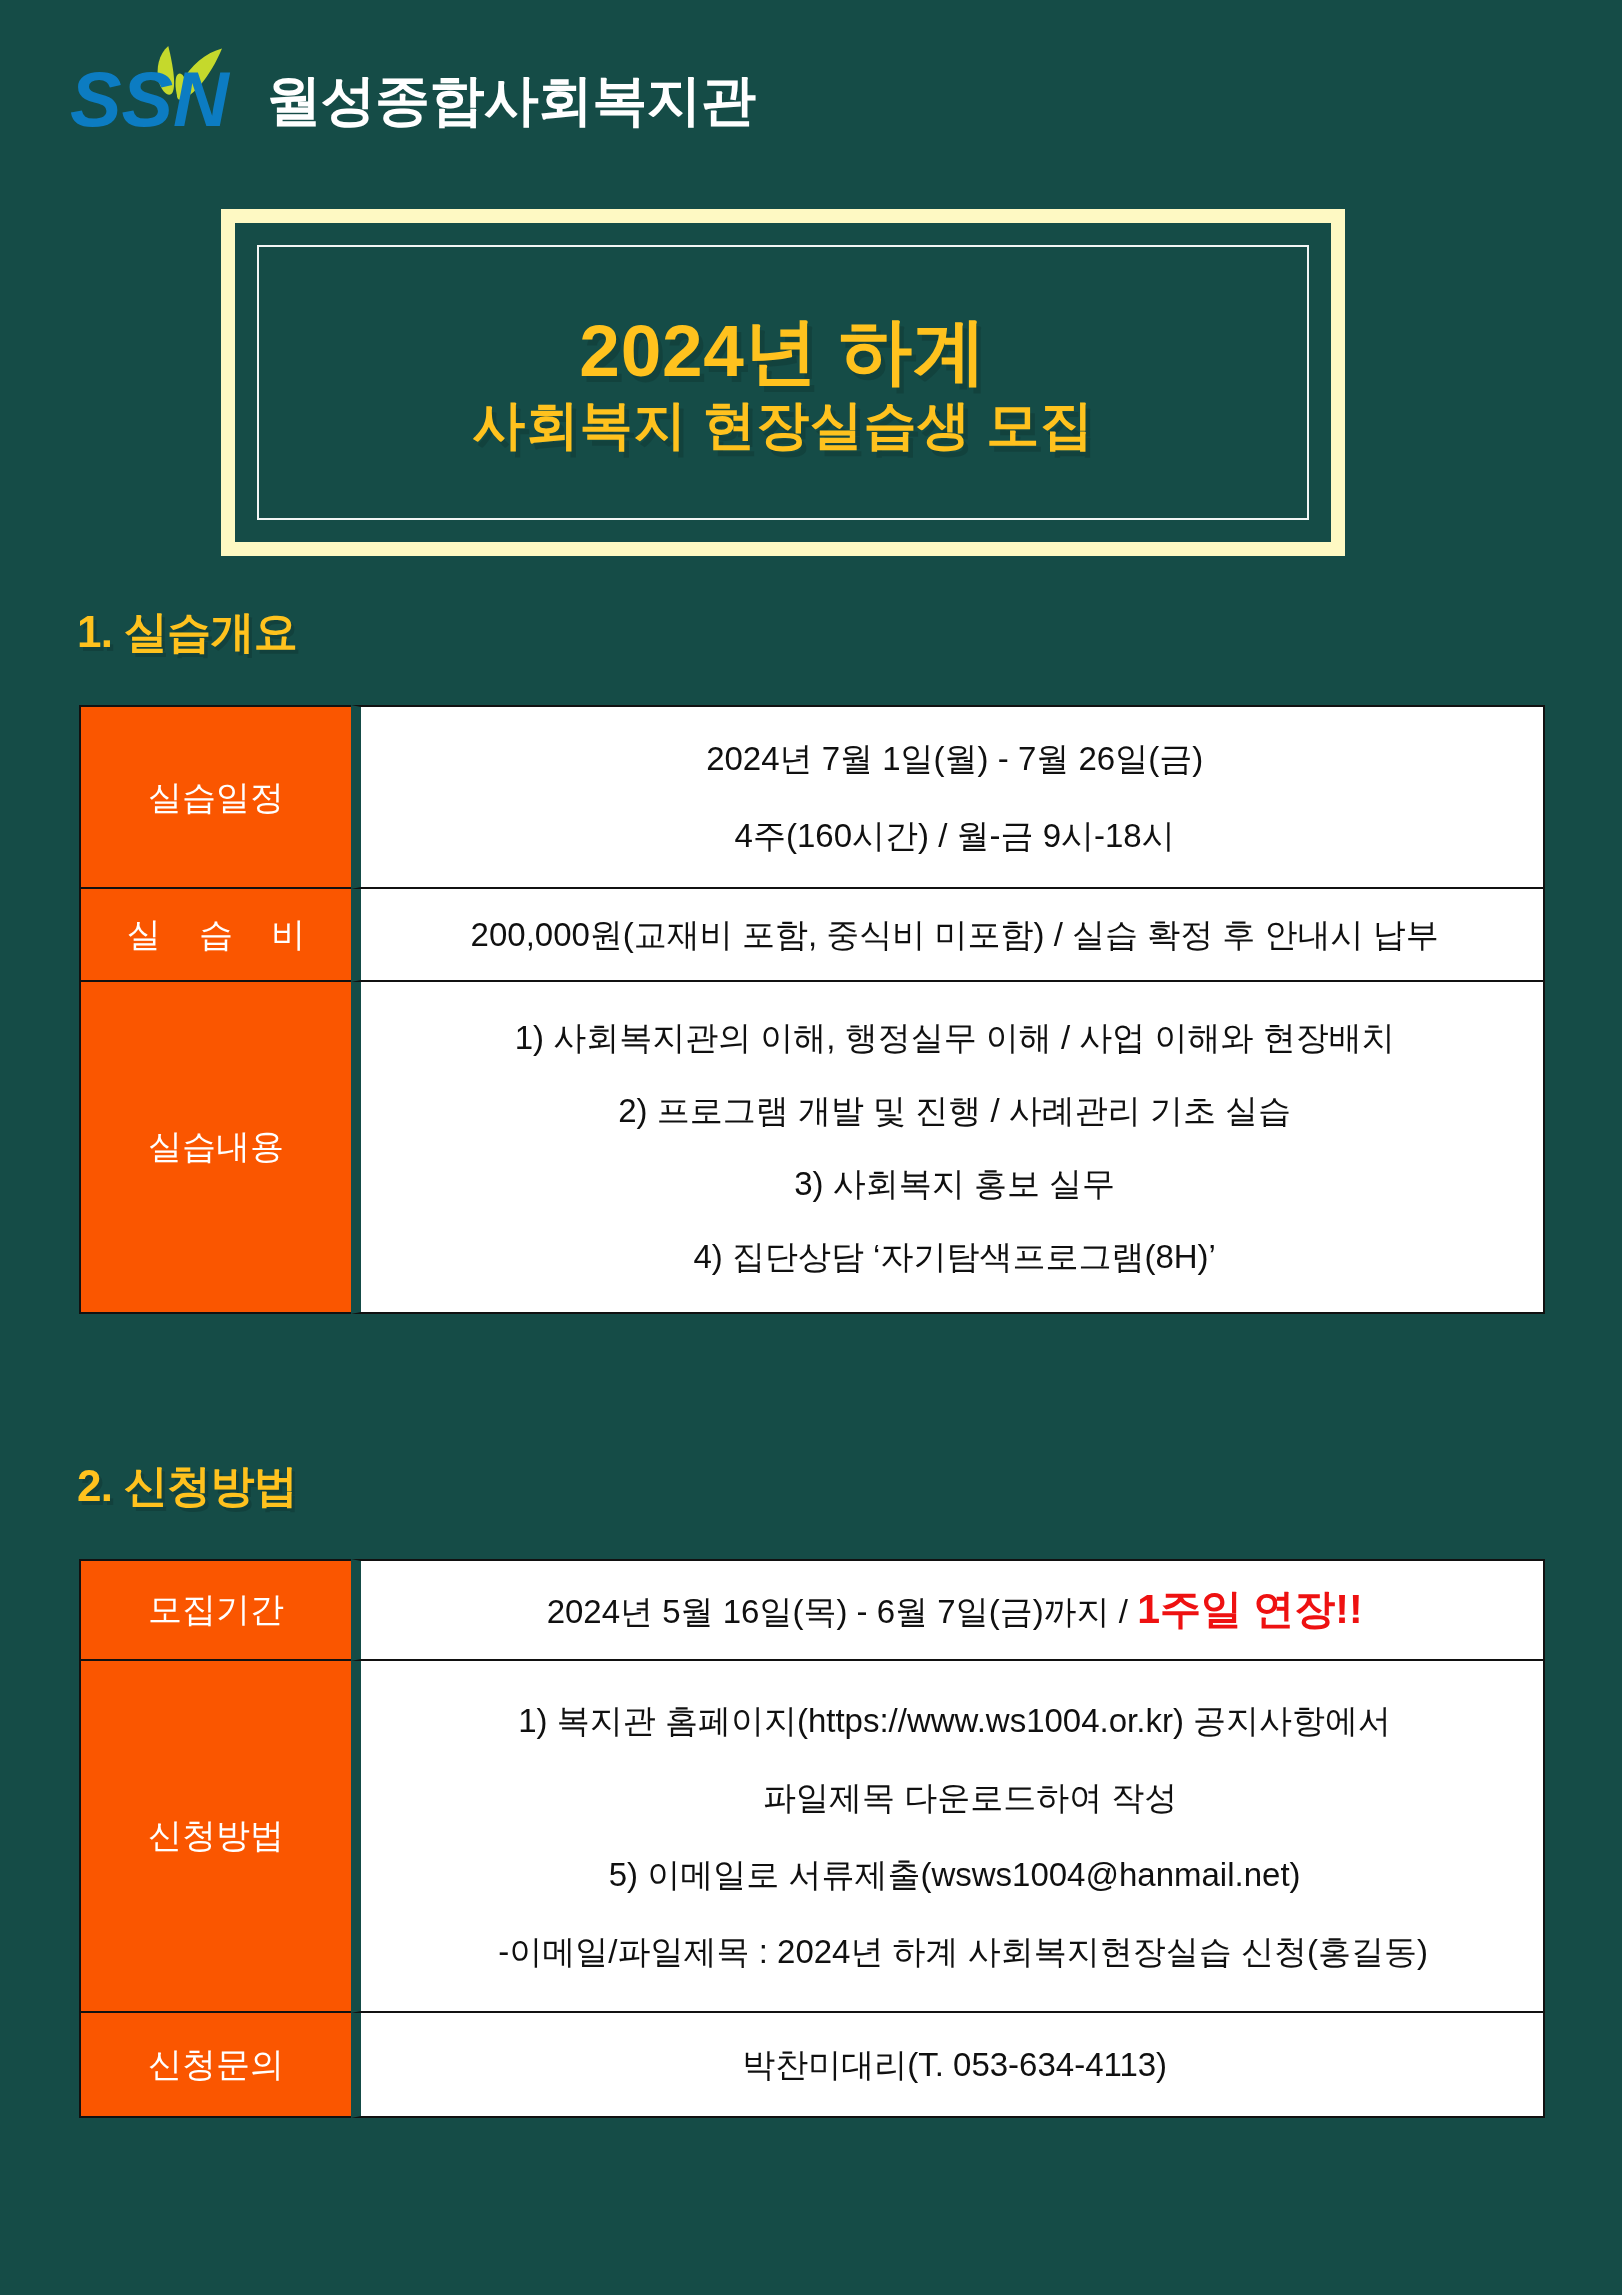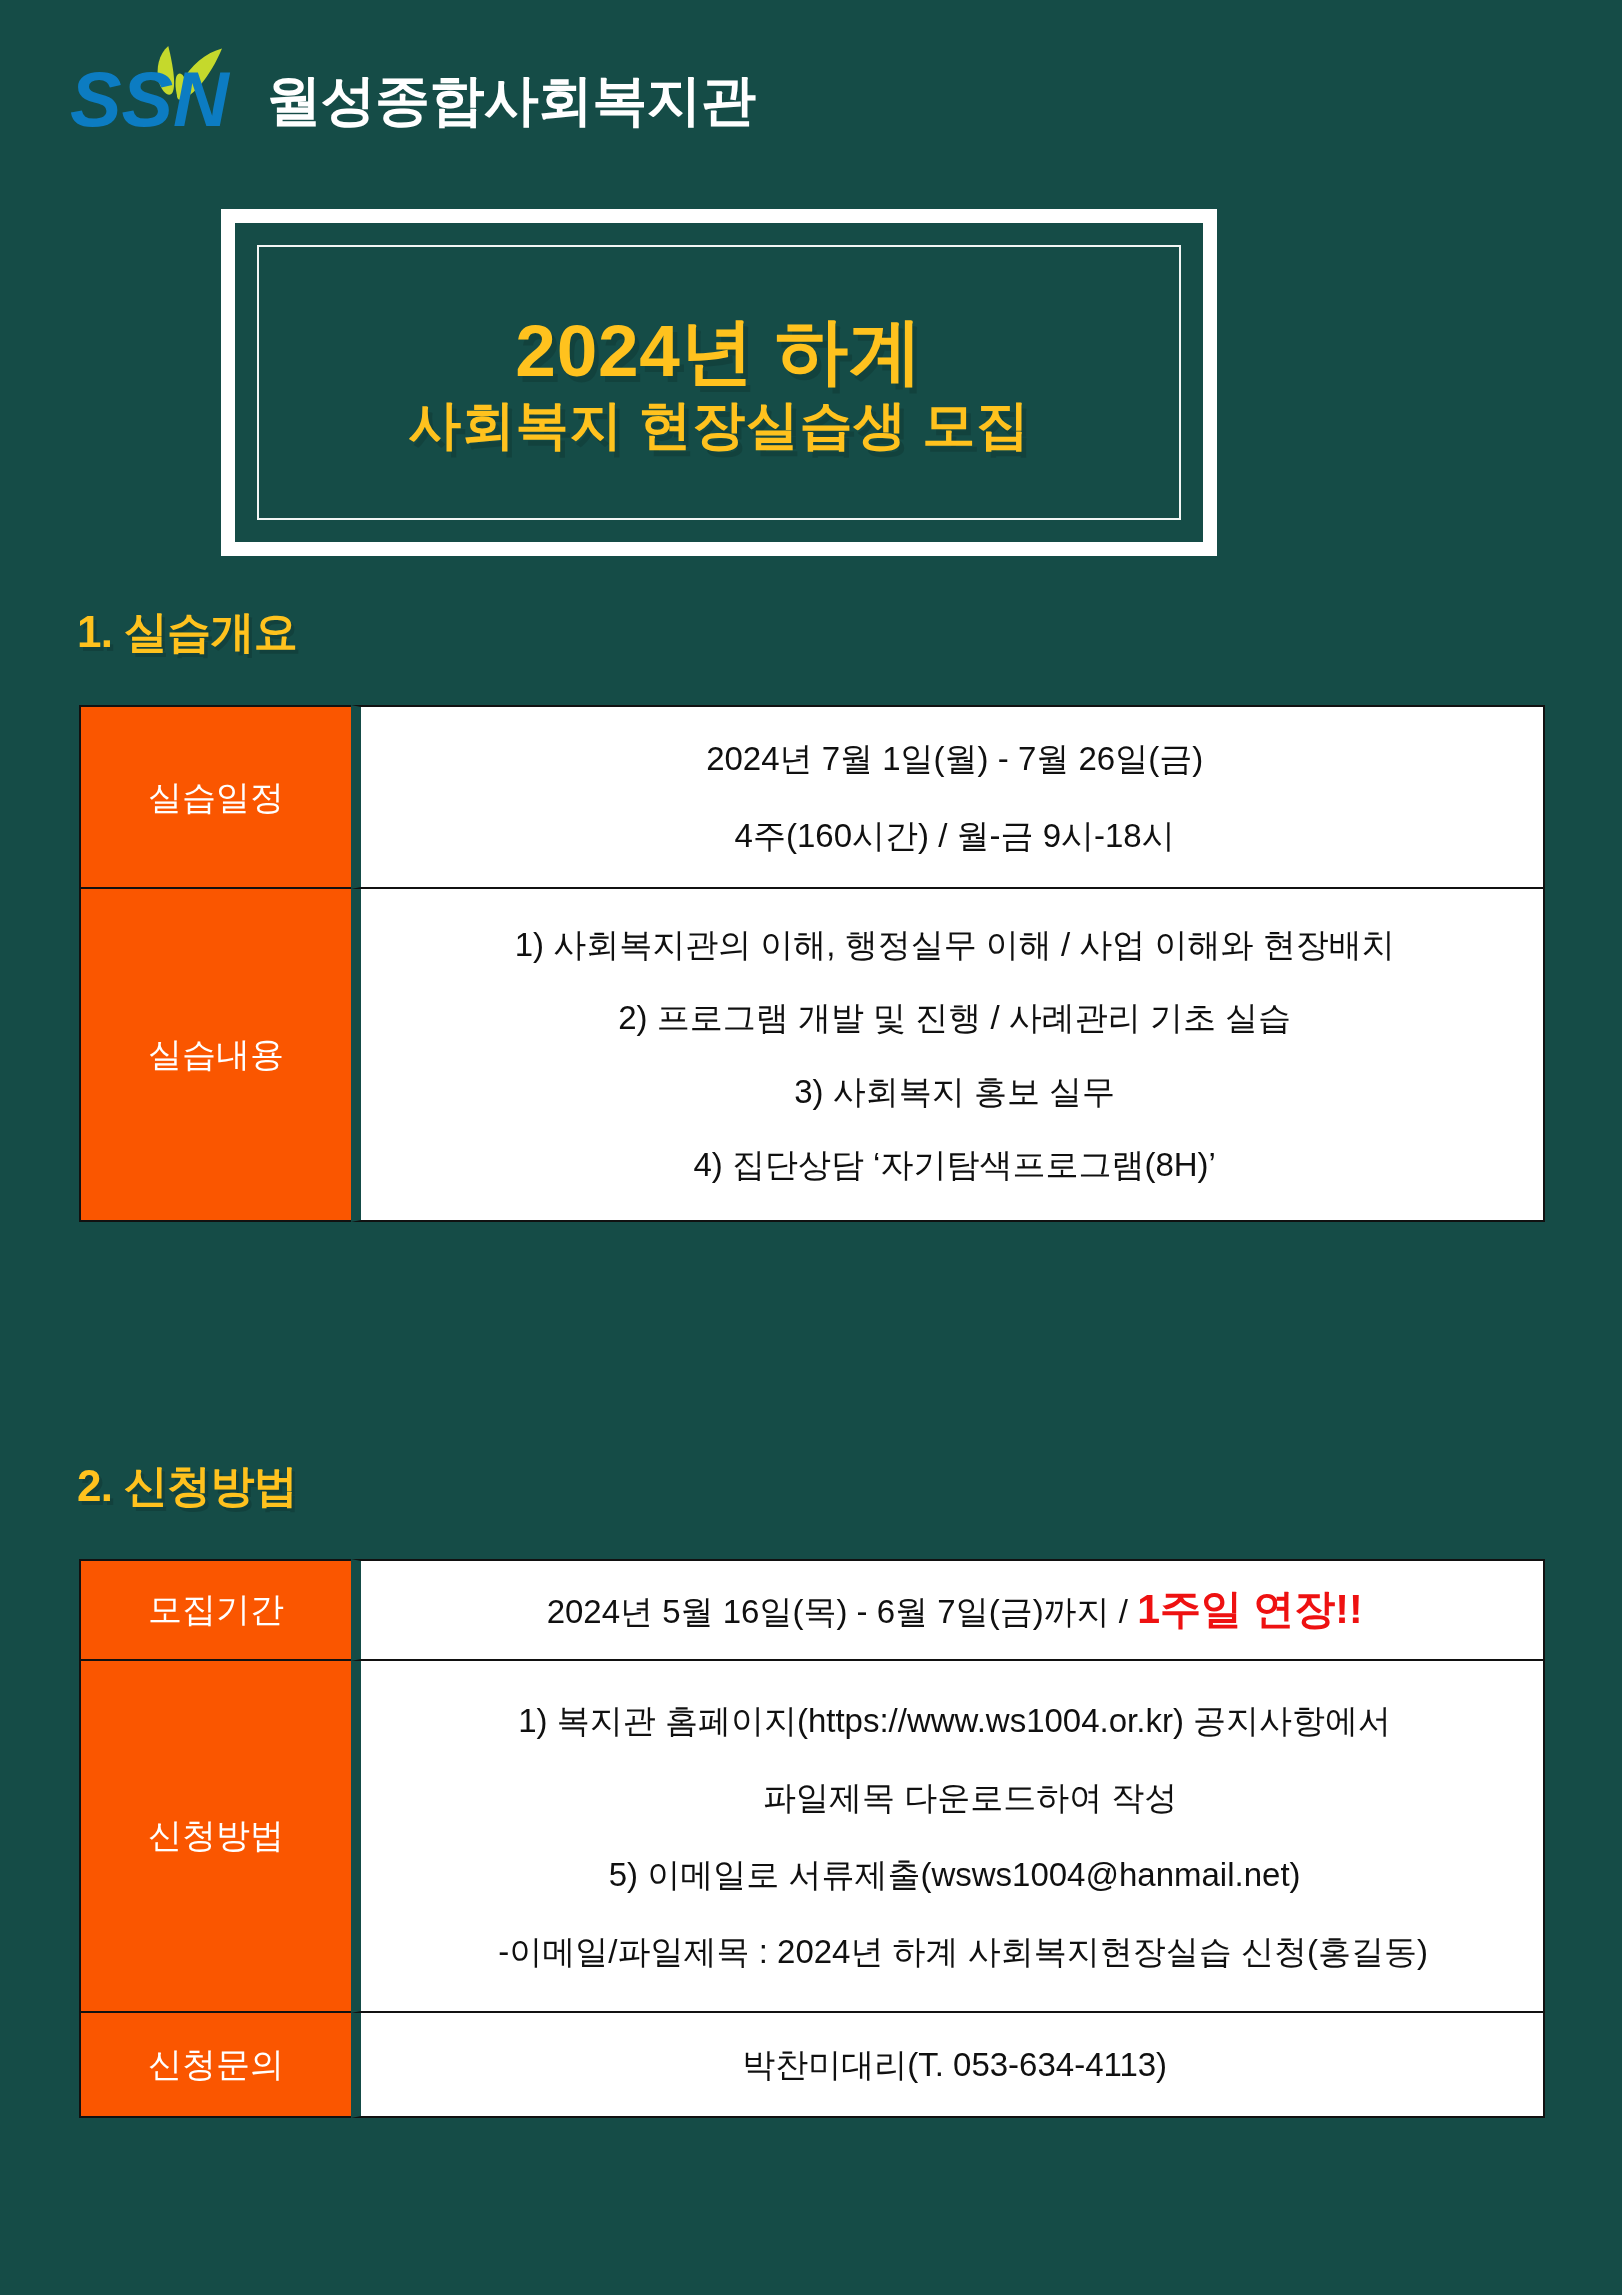--- a/index.html
+++ b/index.html
@@ -40,23 +40,23 @@
     margin-left: 6.5px;
     margin-bottom: 10.5px;
     white-space: nowrap;
   }
 
   
   .title-banner {
     position: absolute;
     left: 221px;
     top: 209px;
-    width: 996px;
+    width: 1124px;
     height: 347px;
-    background: #ffffff;
+    background: #fef9c3;
     padding: 14.4px;
     box-sizing: border-box;
   }
   .title-banner-inner {
     width: 100%;
     height: 100%;
     background: #154c47;
     box-sizing: border-box;
     padding: 21.6px;
     position: relative;
@@ -191,20 +191,26 @@
 
 <table class="info-table" id="table-overview">
   <tbody>
     <tr class="row-schedule">
       <td class="cell-label">실습일정</td>
       <td class="cell-value">
         <span class="val-line">2024년 7월 1일(월) - 7월 26일(금)</span>
         <span class="val-line">4주(160시간) / 월-금 9시-18시</span>
       </td>
     </tr>
+    <tr class="row-fee">
+      <td class="cell-label spaced">실 습 비</td>
+      <td class="cell-value">
+        <span class="val-line">200,000원(교재비 포함, 중식비 미포함) / 실습 확정 후 안내시 납부</span>
+      </td>
+    </tr>
     <tr class="row-content">
       <td class="cell-label">실습내용</td>
       <td class="cell-value">
         <span class="val-line tight">1) 사회복지관의 이해, 행정실무 이해 / 사업 이해와 현장배치</span>
         <span class="val-line tight">2) 프로그램 개발 및 진행 / 사례관리 기초 실습</span>
         <span class="val-line tight">3) 사회복지 홍보 실무</span>
         <span class="val-line tight">4) 집단상담 ‘자기탐색프로그램(8H)’</span>
       </td>
     </tr>
   </tbody>

